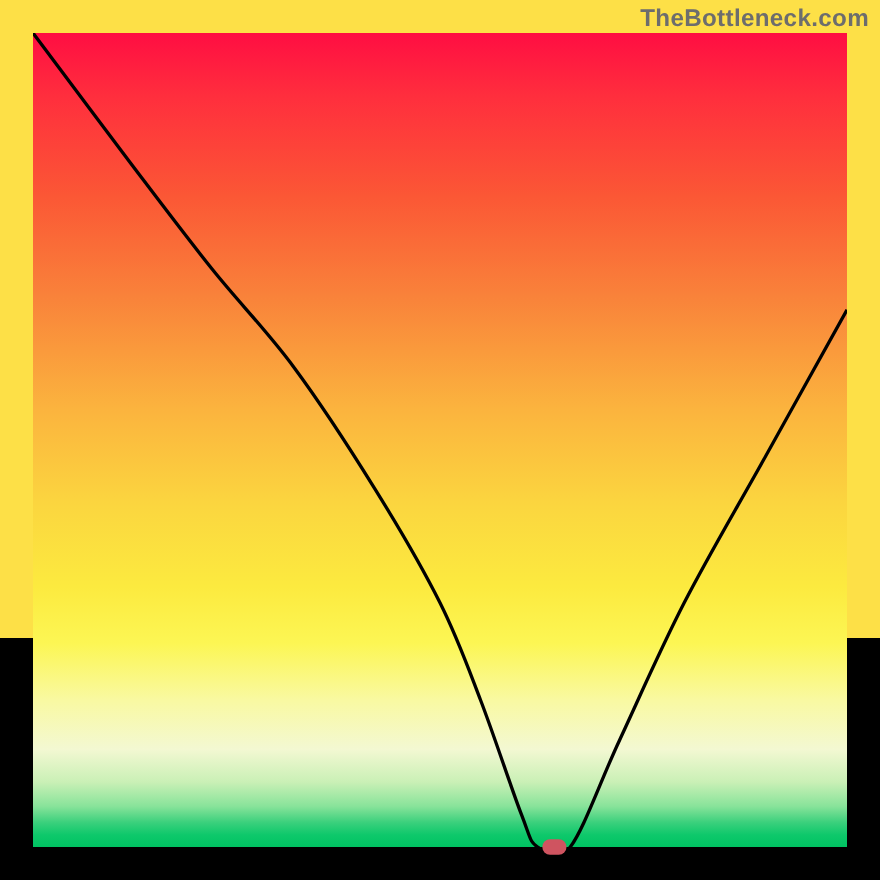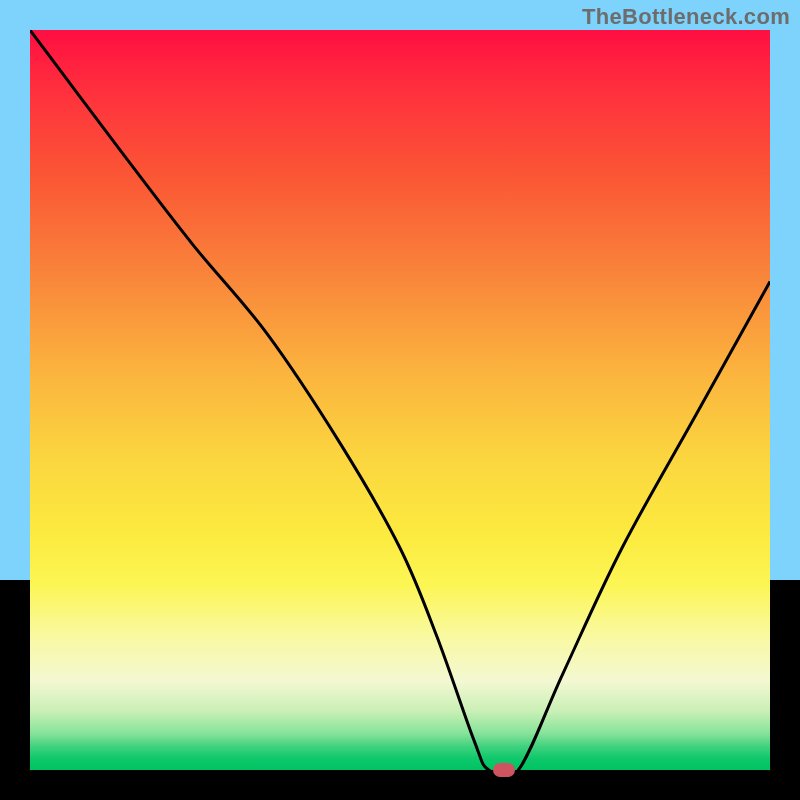--- a/index.html
+++ b/index.html
@@ -8,21 +8,21 @@
     width: 800px;
     height: 800px;
     background: #000;
     overflow: hidden;
     font-family: Arial, Helvetica, sans-serif;
   }
   .frame {
     position: relative;
     width: 800px;
     height: 580px;
-    background: #7dd3fc;
+    background: #fde047;
   }
   .watermark {
     position: absolute;
     top: 4px;
     right: 10px;
     color: #6d6d6d;
     font-size: 22px;
     font-weight: 600;
     letter-spacing: 0.3px;
     z-index: 10;

